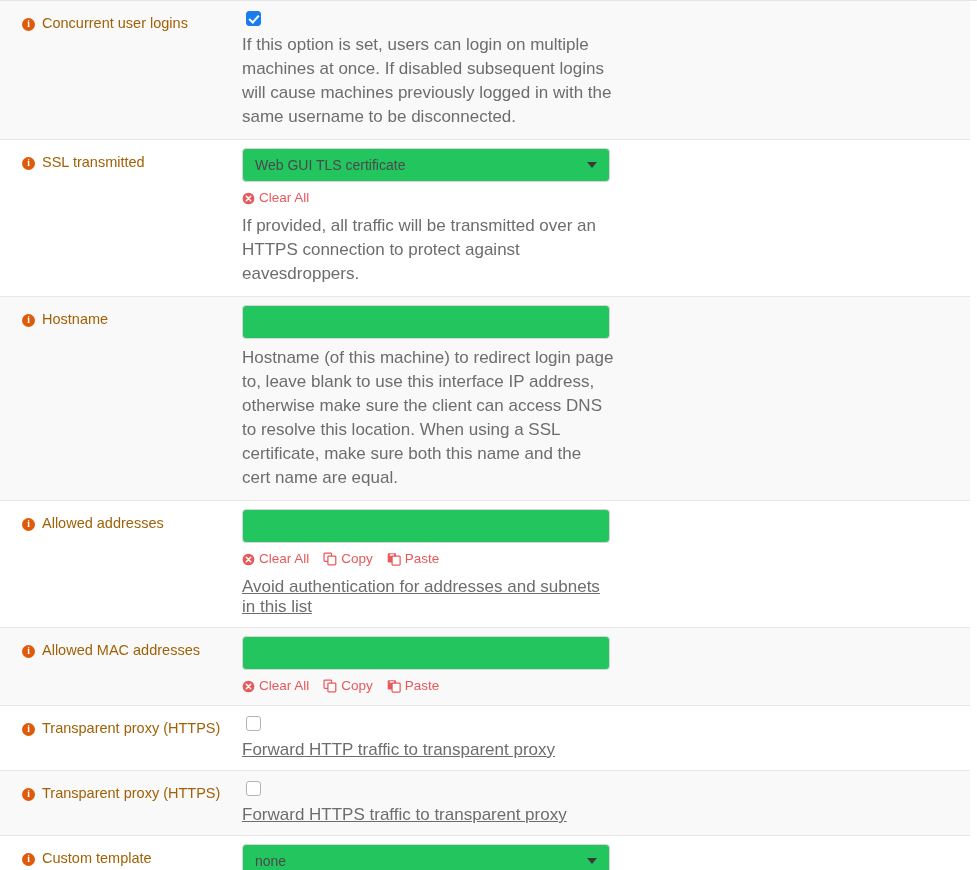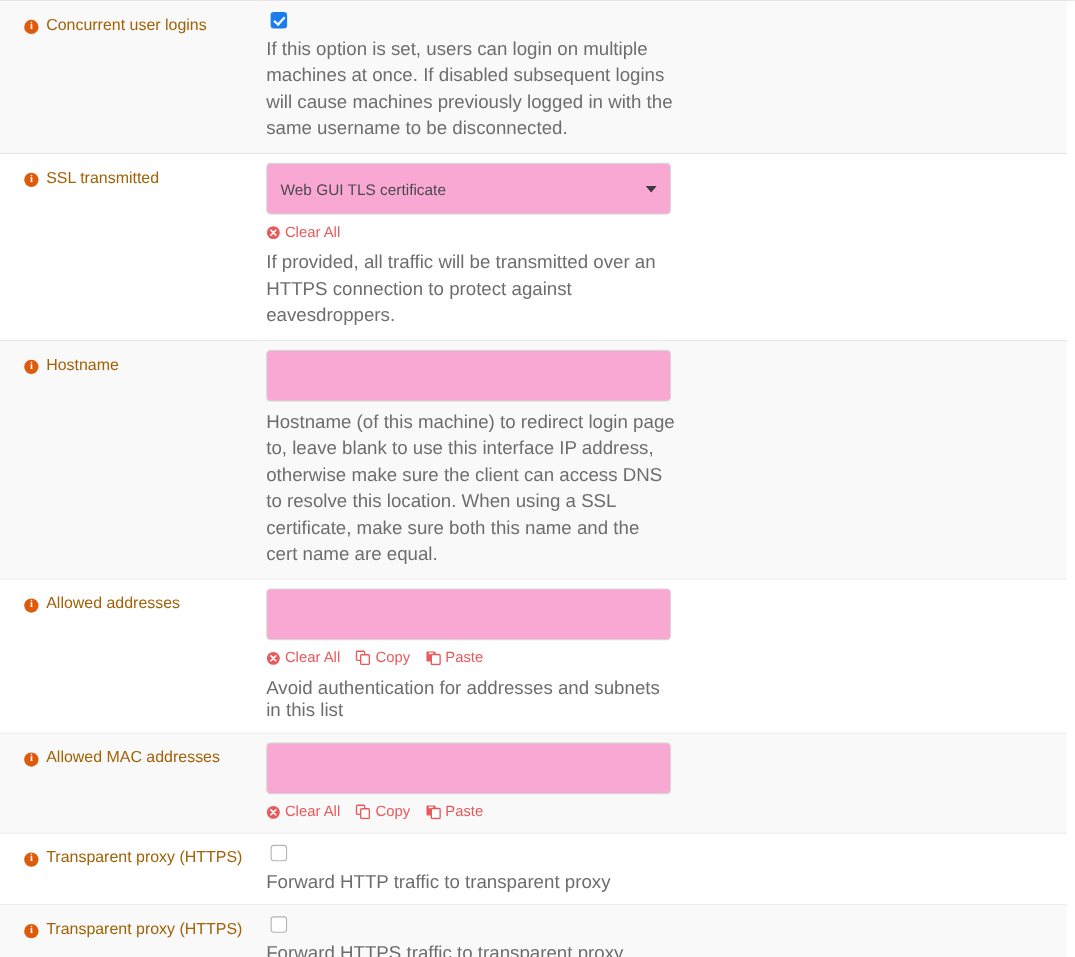--- a/index.html
+++ b/index.html
@@ -58,24 +58,24 @@
   .field-col{
     flex:1 1 auto;
     box-sizing:border-box;
     padding-right:14px;
     min-width:0;
   }
 
   .input, .select{
     box-sizing:border-box;
     width:368px;
-    height:47px;
+    height:34px;
     border:1px solid #d6d6d6;
     border-radius:4px;
-    background:#f9a8d4;
+    background:#22c55e;
     padding:16px 12px;
     font-family:"Liberation Sans", sans-serif;
     font-size:14px;
     color:#888888;
     line-height:32px;
     display:block;
     outline:none;
   }
   .input::placeholder{color:#8e8e8e;}
   .select{
@@ -135,21 +135,21 @@
   }
   .ic{flex:0 0 auto;display:block;}
 
   .help{
     color:#6d6d6d;
     font-size:17px;
     line-height:24px;
     margin-top:7px;
     max-width:372px;
   }
-  .help.tight{margin-top:9px;line-height:20px;}
+  .help.tight{margin-top:9px;line-height:20px;text-decoration:underline;}
 </style>
 </head>
 <body>
 
 <div class="form">
 
   <div class="row shaded">
     <div class="label-col">
       <span class="info-icon">i</span>
       <span class="label-text">Concurrent user logins</span>

